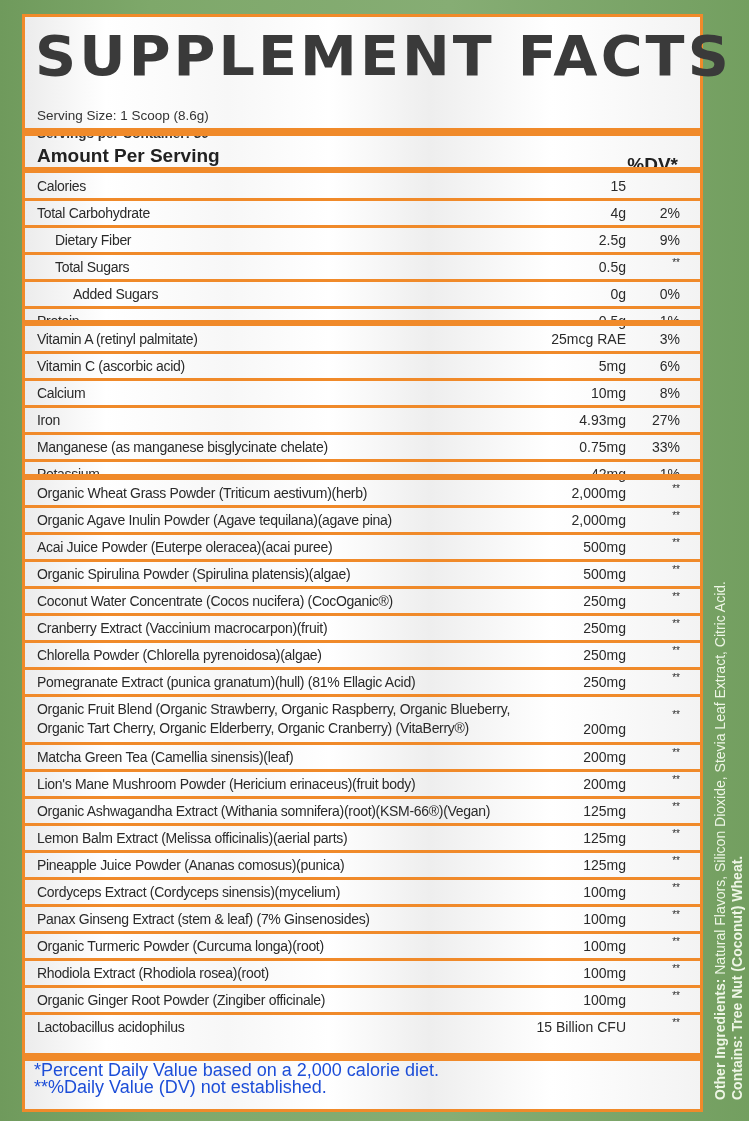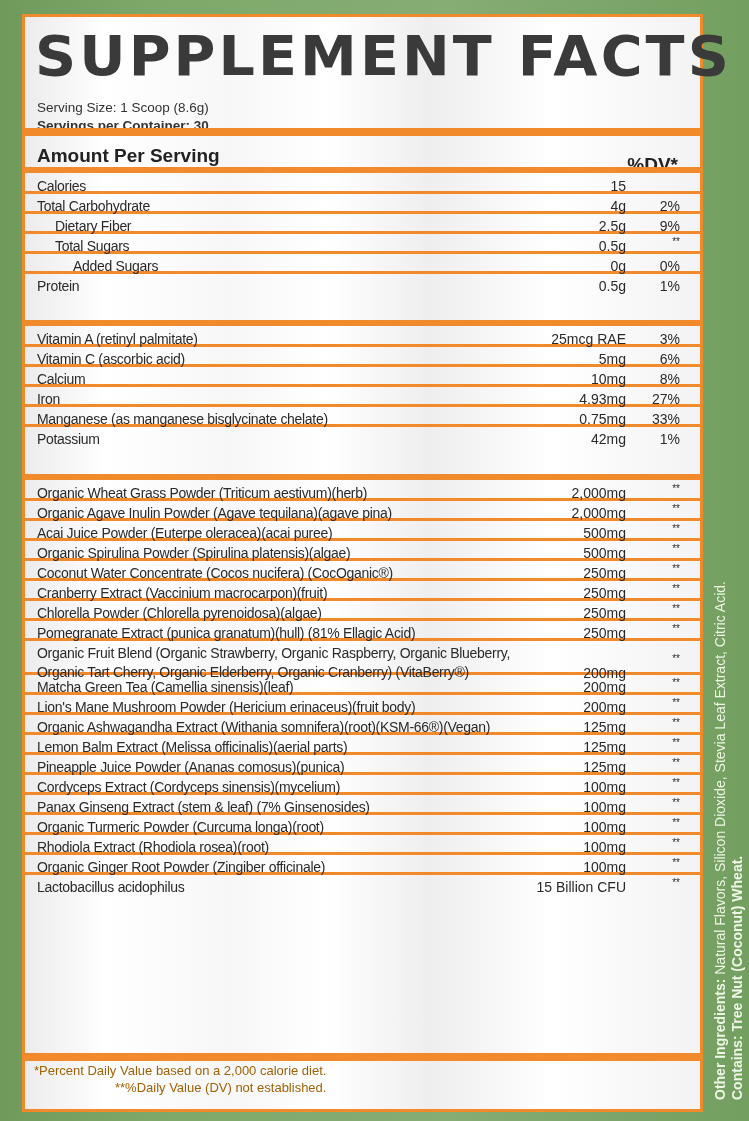--- a/index.html
+++ b/index.html
@@ -15,42 +15,42 @@
     box-sizing: border-box;
     background-image: linear-gradient(90deg, #ececec 0%, #ffffff 12%, #f7f7f7 30%, #ffffff 45%, #eeeeee 60%, #ffffff 78%, #f3f3f3 100%);
   }
   .title {
     position: absolute; left: 10px; top: 6px;
     font-family: "DejaVu Sans", sans-serif;
     font-weight: bold; font-size: 56px; letter-spacing: 3px;
     color: #3a3a3a; white-space: nowrap;
     transform: scaleX(1.02); transform-origin: left;
   }
-  .serving { position: absolute; left: 12px; top: 82px; font-size: 13.5px; color: #333; line-height: 18px; }
+  .serving { position: absolute; left: 12px; top: 90px; font-size: 13.5px; color: #333; line-height: 18px; }
   .serving b { font-weight: bold; }
   .thick { position: absolute; left: 0; right: 0; height: 8px; background: #f08a2a; }
   .hdr { position: absolute; left: 12px; right: 14px; top: 128px; height: 22px; font-size: 19px; font-weight: bold; color: #222; }
   .hdr .dv { position: absolute; right: 8px; top: 0; margin-top: 9px; }
   .rows { position: absolute; left: 0; right: 0; }
   .row {
-    position: relative; height: 20px; border-bottom: 3px solid #f08a2a;
+    position: relative; height: 27px; border-bottom: 3px solid #f08a2a;
     font-size: 14px; color: #2a2a2a; box-sizing: border-box;
   }
-  .row.tall { height: 34px; }
+  .row.tall { height: 48px; }
   .row .name { position: absolute; left: 12px; top: 4px; white-space: nowrap; letter-spacing: -0.3px; }
   .row.tall .name { top: 3px; line-height: 19px; }
   .row .amt { position: absolute; right: 74px; top: 4px; white-space: nowrap; }
   .row.tall .amt { top: 24px; }
   .row .pct { position: absolute; right: 20px; top: 4px; white-space: nowrap; }
   .row.tall .pct { top: 16px; }
   .row .pct.star { font-size: 10px; top: 2px; }
   .row.tall .pct.star { top: 12px; }
   .ind1 { padding-left: 18px; }
   .ind2 { padding-left: 36px; }
-  .footer { position: absolute; left: 12px; top: 1062px; font-size: 13px; color: #a16207; line-height: 17px; text-align: right; }
+  .footer { position: absolute; left: 12px; top: 1062px; font-size: 18px; color: #1d4ed8; line-height: 17px; }
   .side {
     position: absolute; left: 712px; top: 1100px; width: 760px;
     transform: rotate(-90deg); transform-origin: left top;
     font-size: 14px; color: #eef6e6; line-height: 17px; white-space: nowrap;
   }
   .side b { font-weight: bold; }
 </style>
 </head>
 <body>
 

